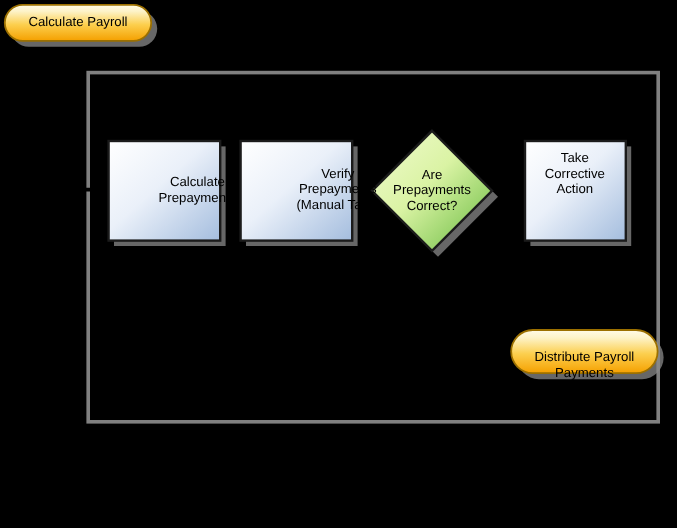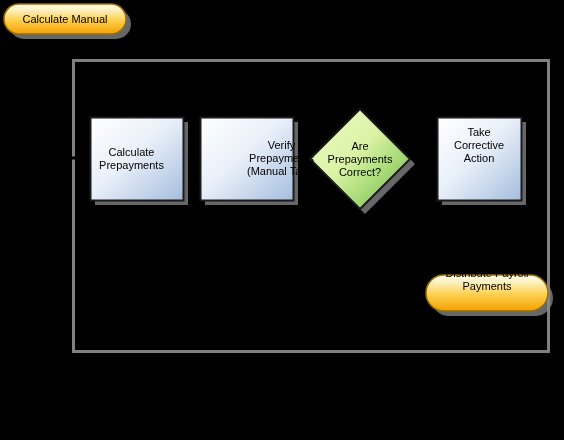--- a/index.html
+++ b/index.html
@@ -120,33 +120,33 @@
       <rect x="442" y="122" width="84" height="83" fill="#8a8a8a" opacity="0.75"></rect>
       <rect x="437.5" y="117.5" width="84" height="83" fill="url(#gradProcess)" stroke="#1b1b1b" stroke-width="2"></rect>
     </g>
 
     <g>
       <rect x="431" y="280" width="122" height="36" rx="18" ry="18" fill="#8a8a8a" opacity="0.75"></rect>
       <rect x="426" y="275" width="122" height="36" rx="18" ry="18" fill="url(#gradTerminator)" stroke="#9c7000" stroke-width="1.5"></rect>
     </g>
   </svg>
 
-  <div class="node-label" style="left:4px; top:4px; width:122px; height:30px;">Calculate Manual</div>
+  <div class="node-label" style="left:4px; top:4px; width:122px; height:30px;">Calculate Payroll</div>
 
-  <div class="node-label" style="left:73px; top:117px; width:117px; height:83px;">Calculate
+  <div class="node-label" style="left:106px; top:117px; width:117px; height:83px;">Calculate
 Prepayments</div>
 
   <div class="node-label" style="left:200px; top:117px; width:93px; height:83px;padding-left:35px;">Verify
 Prepayments
 (Manual Task)</div>
 
   <div class="node-label" style="left:310px; top:109px; width:100px; height:100px;">Are
 Prepayments
 Correct?</div>
 
   <div class="node-label" style="left:437px; top:104px; width:84px; height:83px;">Take
 Corrective
 Action</div>
 
-  <div class="node-label" style="left:426px; top:262px; width:122px; height:36px;">Distribute Payroll
+  <div class="node-label" style="left:426px; top:287px; width:122px; height:36px;">Distribute Payroll
 Payments</div>
 
 </div>
 
 </body></html>

